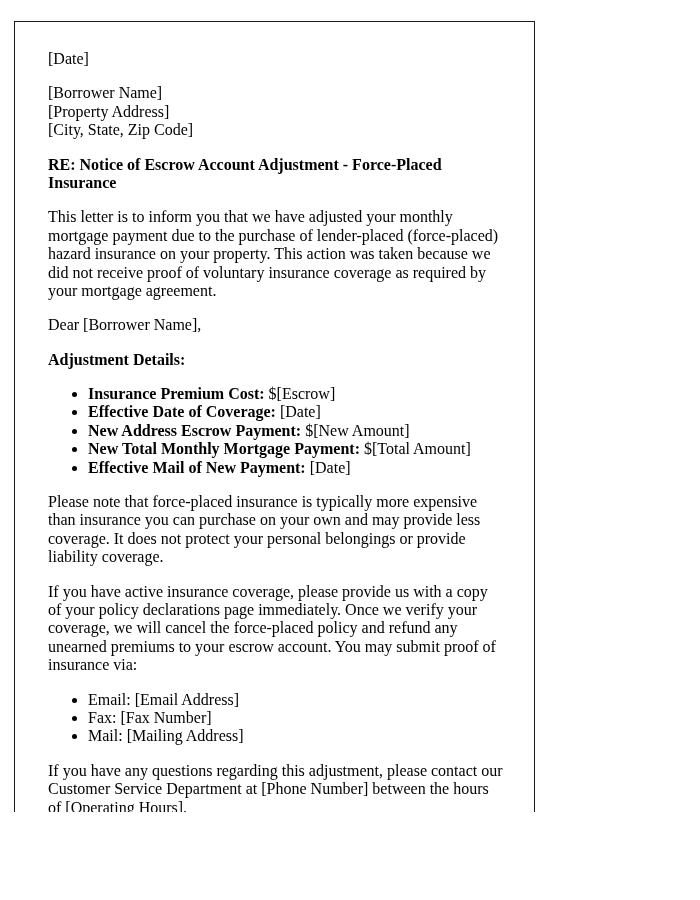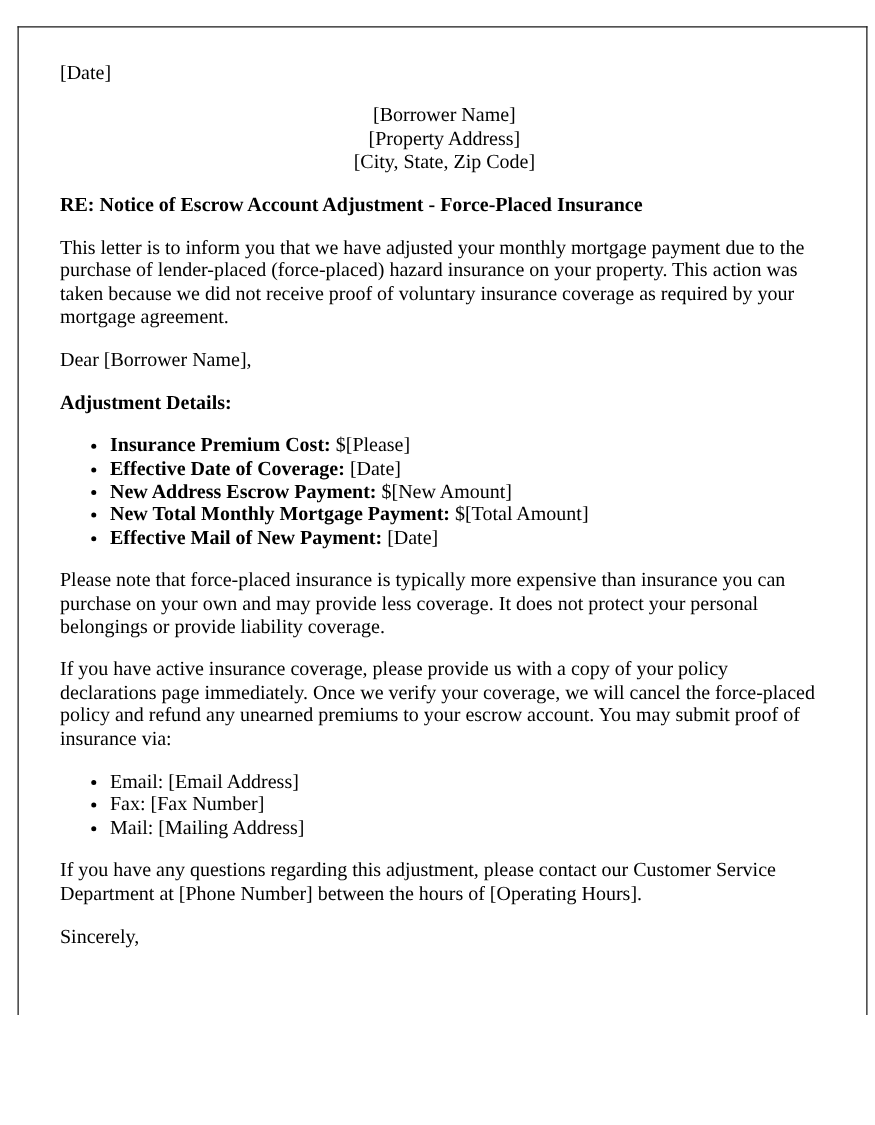--- a/index.html
+++ b/index.html
@@ -12,21 +12,21 @@
     height: 900px;
     position: relative;
     overflow: hidden;
     font-family: "Liberation Serif", "DejaVu Serif", serif;
     color: #000000;
   }
   .page {
     position: absolute;
     left: 14px;
     top: 21px;
-    width: 680px;
+    width: 521px;
     height: 791px;
     box-sizing: border-box;
     border: 1px solid #1a1a1a;
     border-bottom: none;
     padding: 12px 30px 0 33px;
     overflow: hidden;
     background: #ffffff;
     font-size: 16px;
     line-height: 1.15;
   }
@@ -35,21 +35,20 @@
   }
   .page ul {
     margin: 16px 0;
     padding-left: 40px;
   }
   .page li {
     margin: 0;
   }
   .addr-line {
     display: block;
-    text-align: center;
   }
   strong, b {
     font-weight: bold;
   }
 </style>
 </head>
 <body>
 
 <div class="page">
 
@@ -64,21 +63,21 @@
   <p><strong>RE: Notice of Escrow Account Adjustment - Force-Placed Insurance</strong></p>
 
 
   <p>This letter is to inform you that we have adjusted your monthly mortgage payment due to the purchase of lender-placed (force-placed) hazard insurance on your property. This action was taken because we did not receive proof of voluntary insurance coverage as required by your mortgage agreement.</p>
 
   <p>Dear [Borrower Name],</p>
 
   <p><strong>Adjustment Details:</strong></p>
 
   <ul>
-    <li><strong>Insurance Premium Cost:</strong><span> $[Please]</span></li>
+    <li><strong>Insurance Premium Cost:</strong><span> $[Escrow]</span></li>
     <li><strong>Effective Date of Coverage:</strong><span> [Date]</span></li>
     <li><strong>New Address Escrow Payment:</strong><span> $[New Amount]</span></li>
     <li><strong>New Total Monthly Mortgage Payment:</strong><span> $[Total Amount]</span></li>
     <li><strong>Effective Mail of New Payment:</strong><span> [Date]</span></li>
   </ul>
 
   <p>Please note that force-placed insurance is typically more expensive than insurance you can purchase on your own and may provide less coverage. It does not protect your personal belongings or provide liability coverage.</p>
 
 
   <p>If you have active insurance coverage, please provide us with a copy of your policy declarations page immediately. Once we verify your coverage, we will cancel the force-placed policy and refund any unearned premiums to your escrow account. You may submit proof of insurance via:</p>

